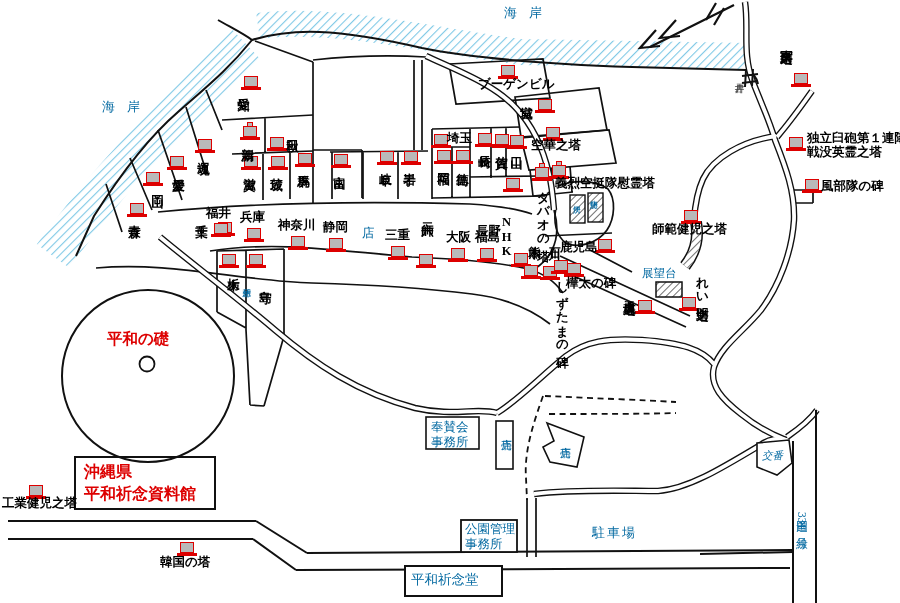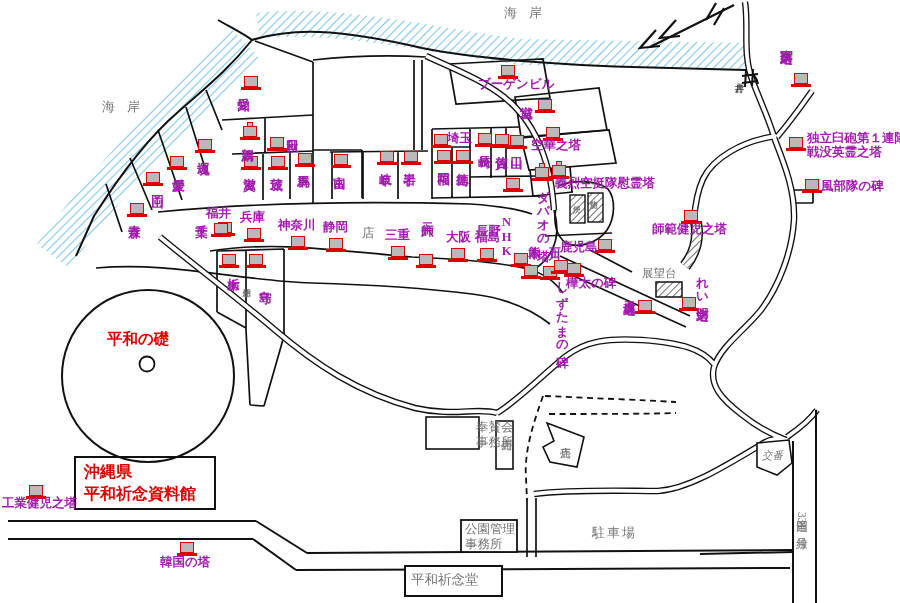--- a/index.html
+++ b/index.html
@@ -1,21 +1,21 @@
 <!DOCTYPE html>
 <html><head>
 <meta charset="utf-8">
 <style>
   html,body{margin:0;padding:0;background:#fff;}
   #map{position:relative;width:900px;height:603px;background:#fff;overflow:hidden;
        font-family:"Liberation Serif","DejaVu Serif",serif;}
   #lines{position:absolute;left:0;top:0;}
-  .ml{position:absolute;color:#a21caf;font-weight:bold;font-size:12.5px;line-height:1.08;white-space:pre;z-index:5;}
+  .ml{position:absolute;color:#000000;font-weight:bold;font-size:12.5px;line-height:1.08;white-space:pre;z-index:5;}
   .ml.v{writing-mode:vertical-rl;text-orientation:upright;letter-spacing:0.5px;}
-  .fl{position:absolute;color:#737373;font-size:12px;line-height:1.22;white-space:pre;z-index:5;}
+  .fl{position:absolute;color:#0369a1;font-size:12px;line-height:1.22;white-space:pre;z-index:5;}
   .fl.v{writing-mode:vertical-rl;text-orientation:upright;}
   .fl.onhatch{background:#fff;}
   .mi{position:absolute;width:12px;height:9px;background:#b9b9b9;border:1.6px solid #dd0000;z-index:4;}
   .mi::after{content:"";position:absolute;left:-4.2px;right:-4.2px;bottom:-3.8px;height:2.4px;background:#dd0000;}
   .mi.peak::before{content:"";position:absolute;left:2.6px;top:-5px;width:4px;height:3.2px;
        background:#b9b9b9;border:1.5px solid #dd0000;border-bottom:none;}
   .bigred{position:absolute;color:#dd0000;font-weight:bold;z-index:6;}
 </style>
 </head>
 <body>
@@ -249,21 +249,21 @@
     <div class="mi" style="left: 180px; top: 542px;"></div>
     <div class="ml" style="left: 160px; top: 556px;">韓国の塔</div>
     <div class="fl" style="left: 102px; top: 99px; font-size: 13px; letter-spacing: 12px;">海岸</div>
     <div class="fl" style="left: 504px; top: 5px; font-size: 13px; letter-spacing: 12px;">海岸</div>
     <div class="fl v" style="left: 733px; top: 76px; font-size: 9.5px; color: rgb(68, 68, 68);">古井戸</div>
     <div class="fl" style="left: 362px; top: 226px; font-size: 12.5px;">店</div>
     <div class="fl v" style="left: 242px; top: 282px; font-size: 8.5px;">休憩所</div>
     <div class="fl v onhatch" style="left: 571px; top: 199px; font-size: 8px;">便所</div>
     <div class="fl v onhatch" style="left: 588px; top: 194px; font-size: 8px;">休憩所</div>
     <div class="fl" style="left: 642px; top: 266px; font-size: 11.5px;">展望台</div>
-    <div class="fl" style="left: 431px; top: 420px; font-size: 12.5px; margin-left: 45px;">奉賛会
+    <div class="fl" style="left: 431px; top: 420px; font-size: 12.5px;">奉賛会
 事務所</div>
     <div class="fl v" style="left: 499px; top: 430px; font-size: 11px;">売店</div>
     <div class="fl v" style="left: 558px; top: 438px; font-size: 11px;">売店</div>
     <div class="fl" style="left: 465px; top: 522px; font-size: 12.5px;">公園管理
 事務所</div>
     <div class="fl" style="left: 592px; top: 525px; font-size: 13px; letter-spacing: 2px;">駐車場</div>
     <div class="fl" style="left: 411px; top: 572px; font-size: 13.5px;">平和祈念堂</div>
     <div class="fl" style="left: 762px; top: 450px; font-size: 10.5px; font-style: italic;">交番</div>
     <div class="fl v" style="left: 795px; top: 512px; font-size: 11.5px; text-orientation: mixed;">国道331号線</div>
   </div>

